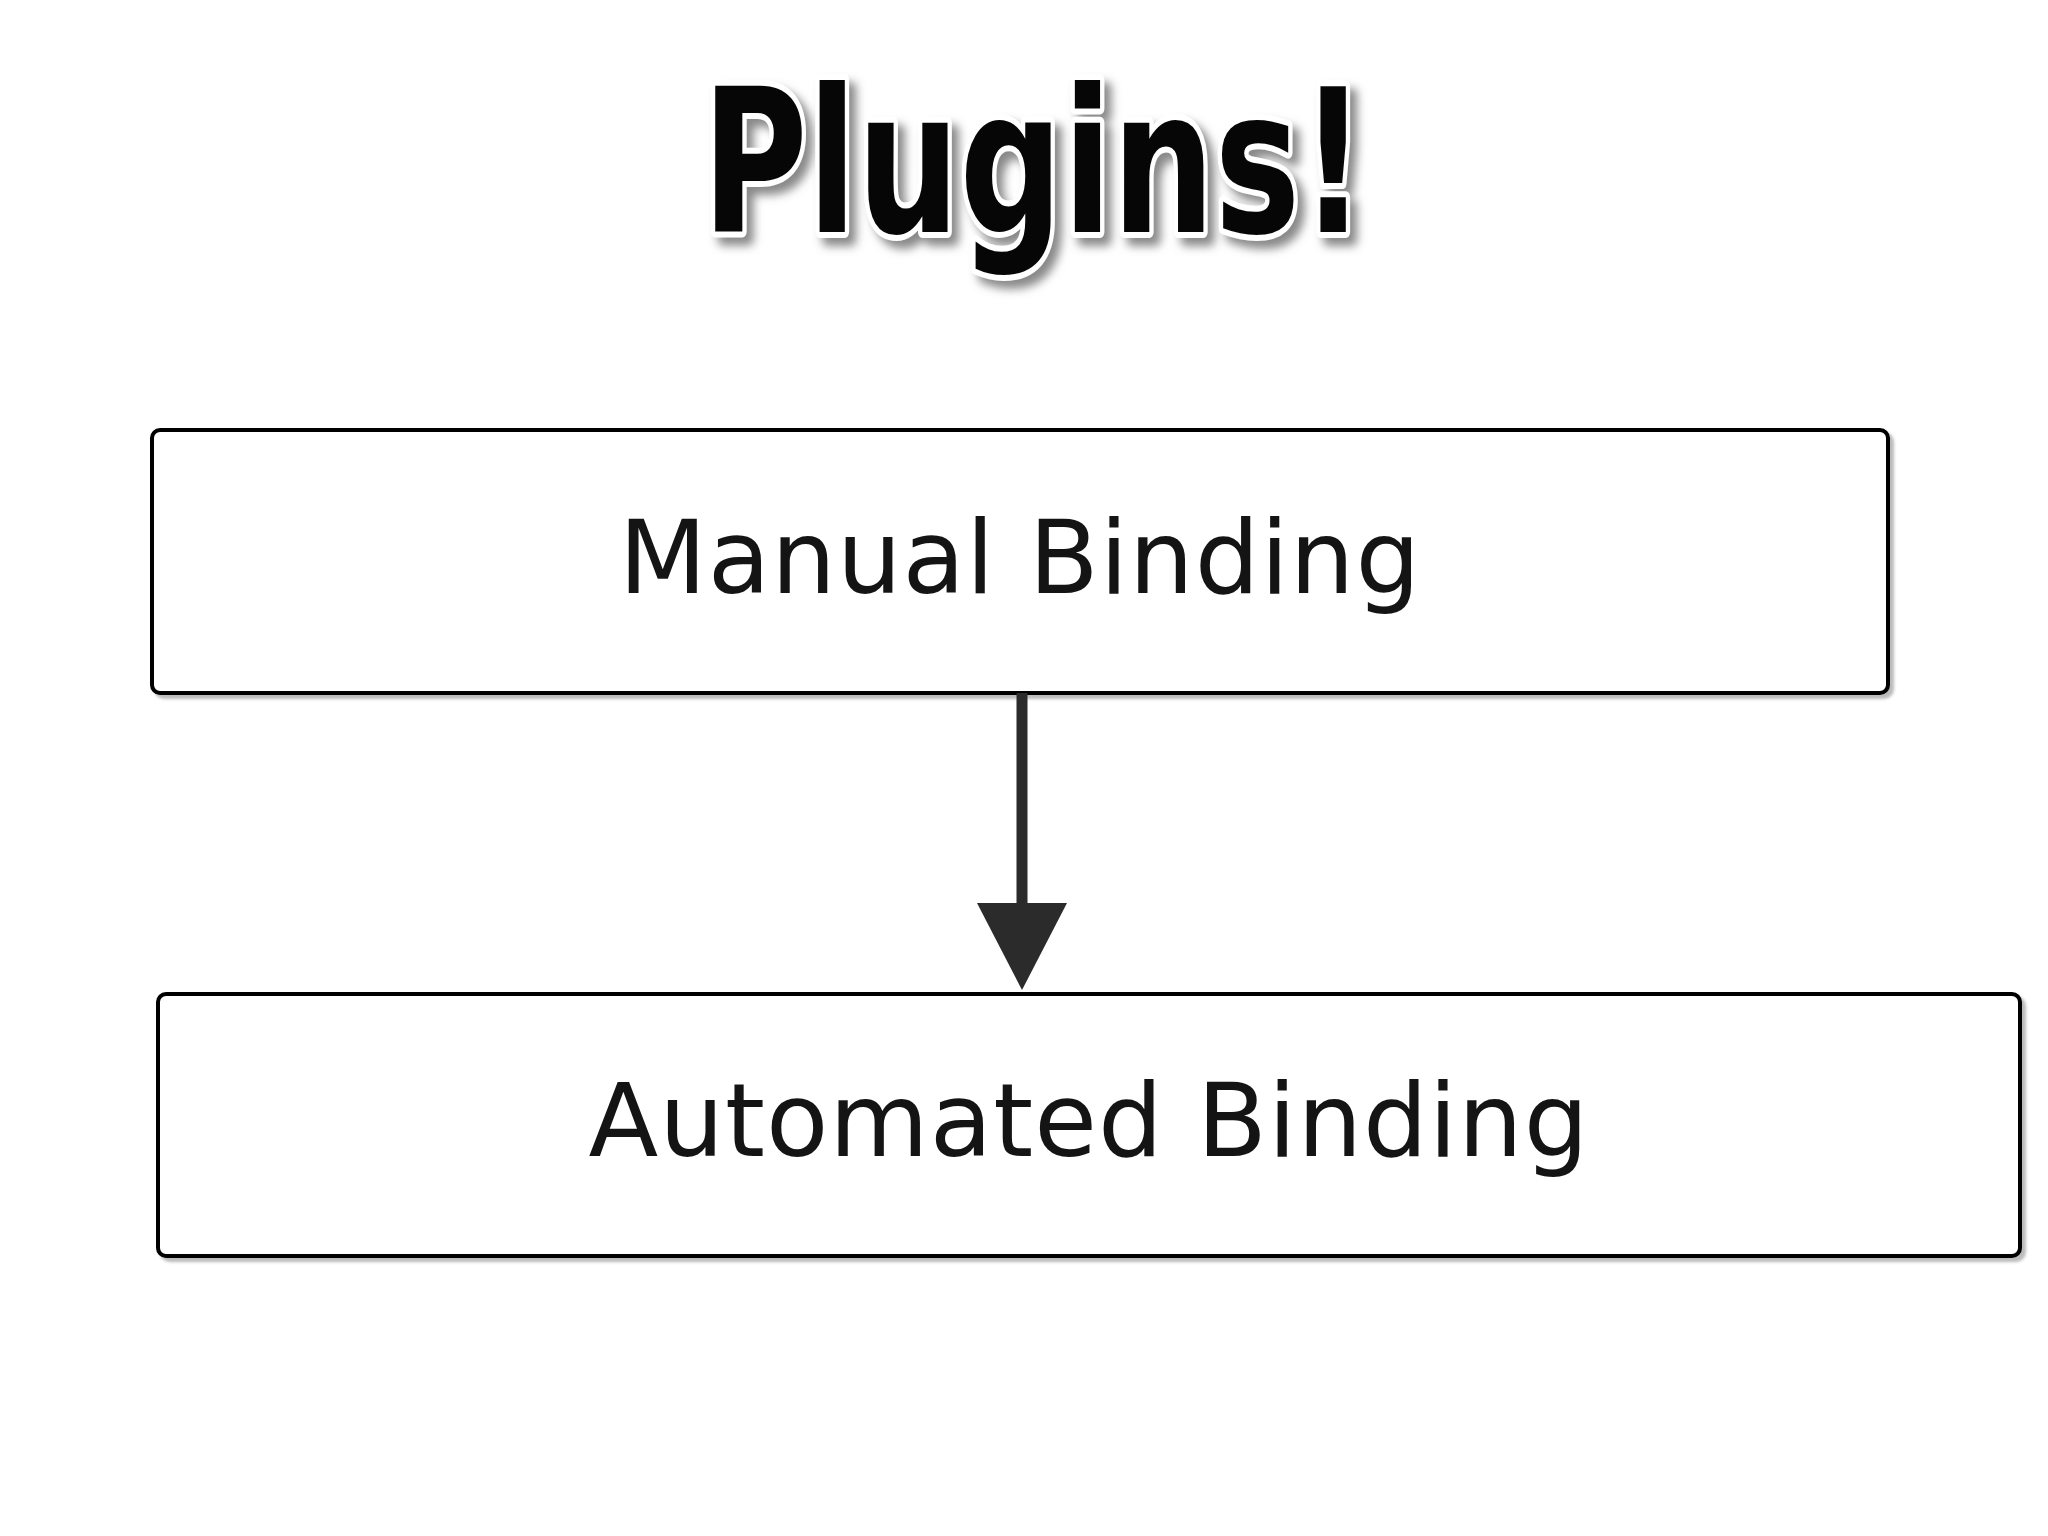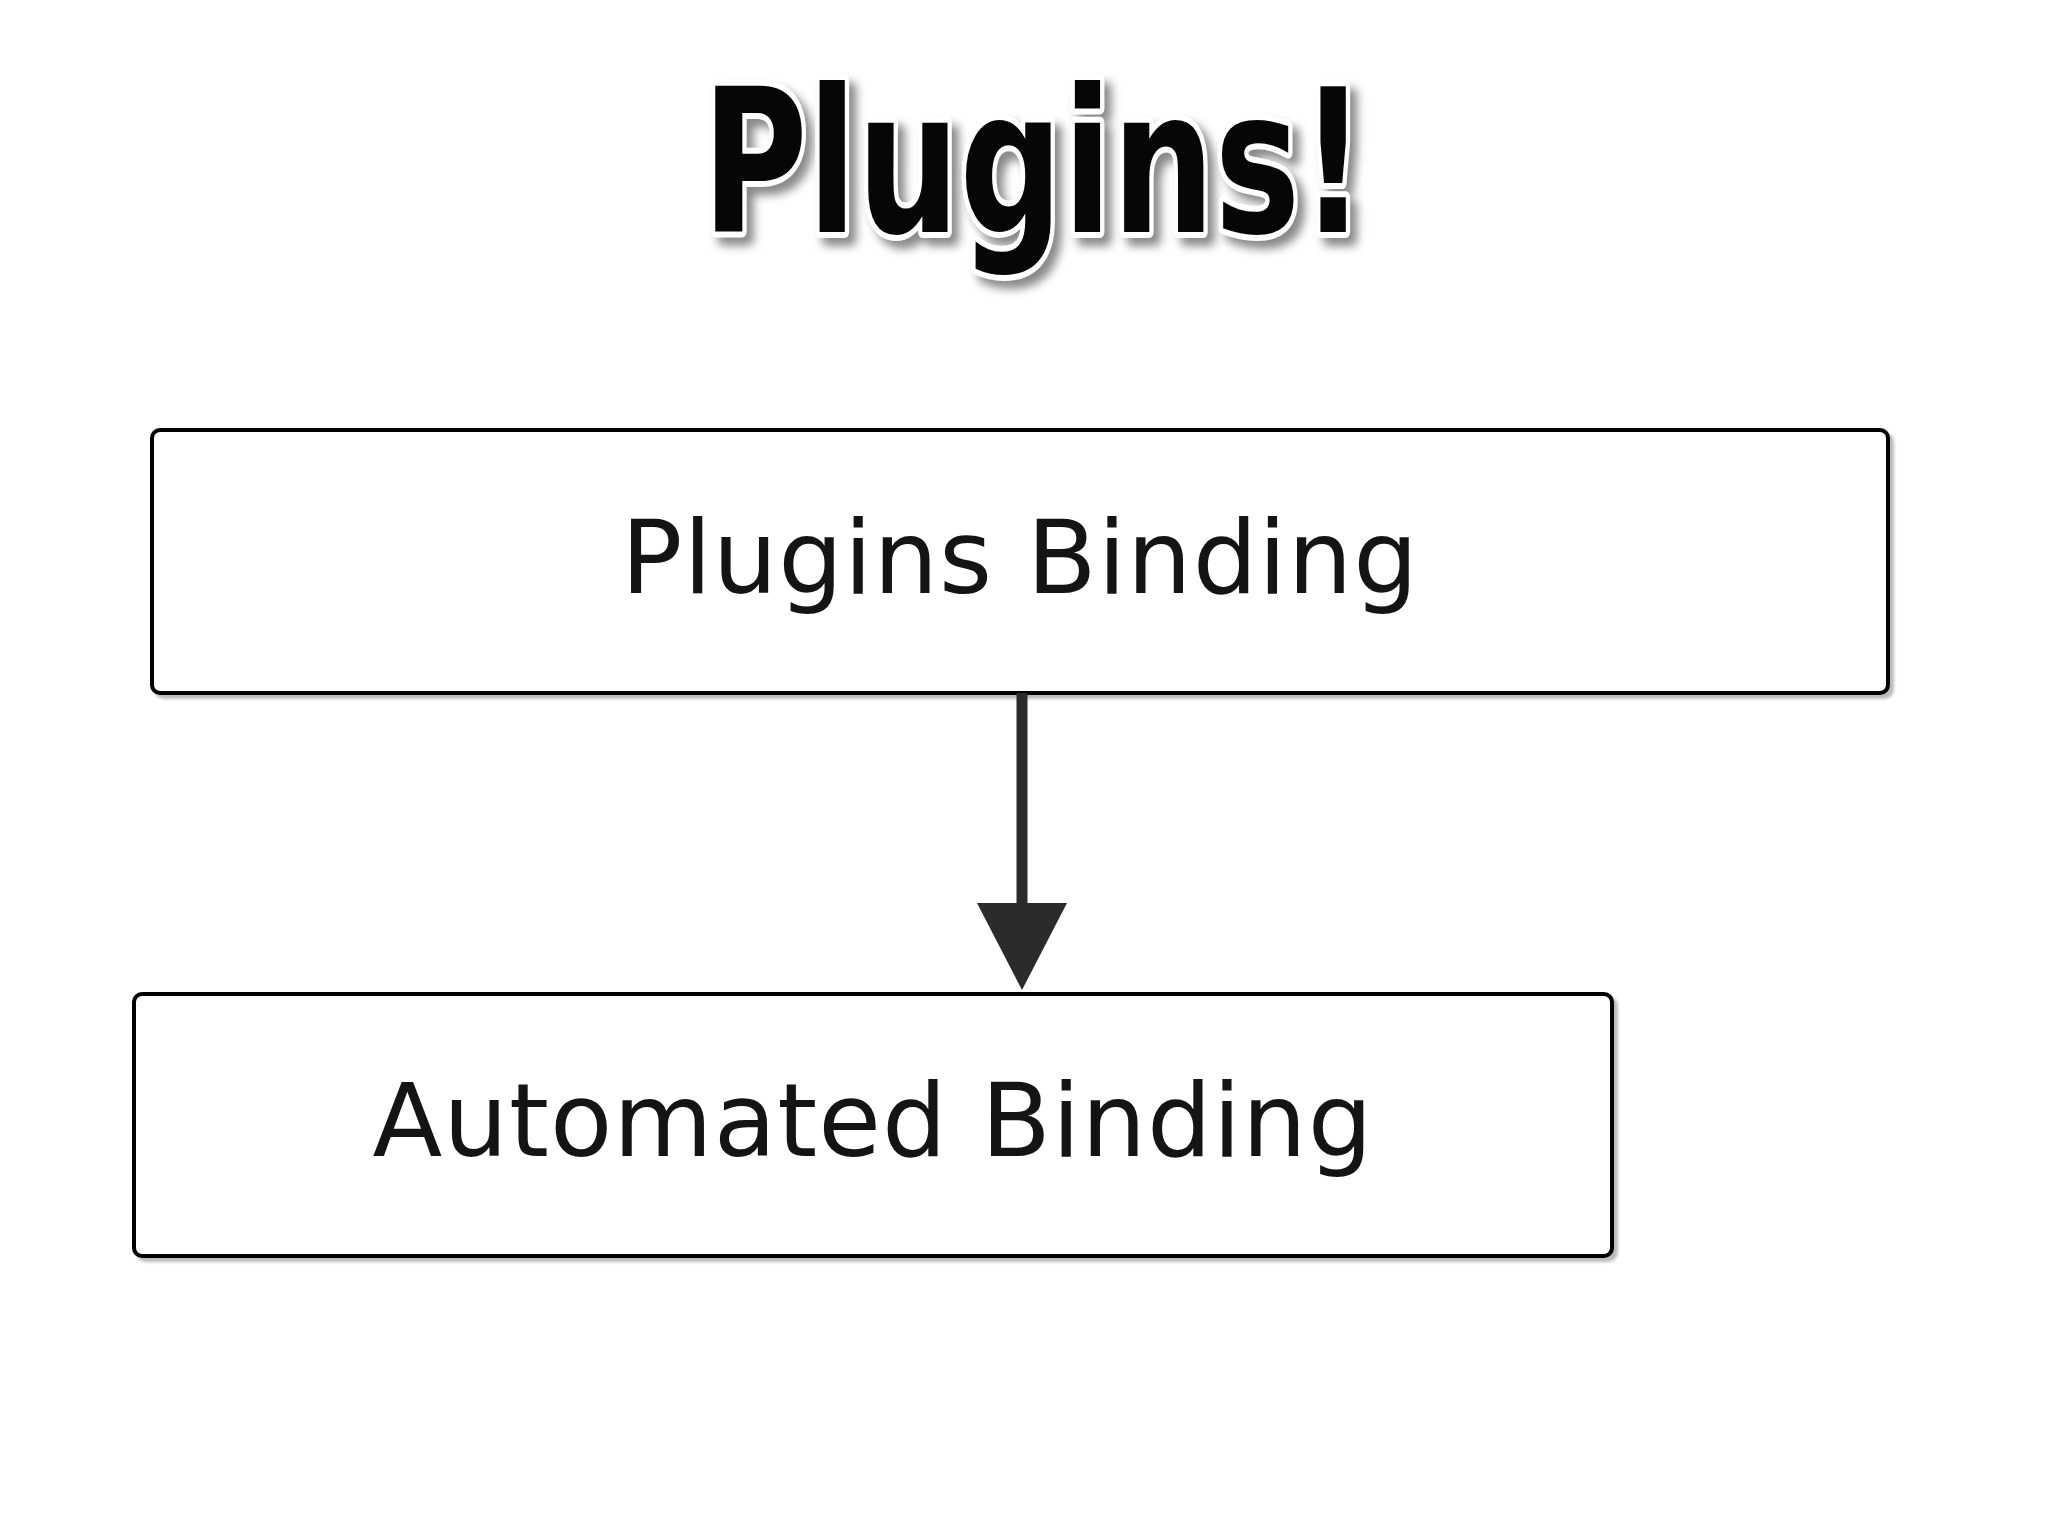--- a/index.html
+++ b/index.html
@@ -52,23 +52,23 @@
     align-items: center;
     justify-content: center;
   }
   .node-manual {
     left: 150px;
     top: 428px;
     width: 1740px;
     height: 267px;
   }
   .node-automated {
-    left: 132px;
+    left: 156px;
     top: 992px;
-    width: 1482px;
+    width: 1866px;
     height: 266px;
   }
   .node-label {
     font-size: 102px;
     line-height: 1;
     color: #141414;
     letter-spacing: 1px;
     white-space: nowrap;
     transform: translateY(-4px);
   }
@@ -86,21 +86,21 @@
 </head>
 <body>
 
 <div class="slide">
 
   <svg class="title-svg" viewBox="0 0 2048 330" xmlns="http://www.w3.org/2000/svg">
     <text class="title-shadow" x="1034" y="232" text-anchor="middle" textLength="664" lengthAdjust="spacingAndGlyphs">Plugins!</text>
   </svg>
 
   <div class="node node-manual">
-    <span class="node-label">Plugins Binding</span>
+    <span class="node-label">Manual Binding</span>
   </div>
 
   <svg class="arrow-svg" viewBox="0 0 130 301" xmlns="http://www.w3.org/2000/svg">
     <line x1="65" y1="0" x2="65" y2="218" stroke-width="11" stroke="#2b2b2b"></line>
     <polygon points="20,210 110,210 65,297" fill="#2b2b2b"></polygon>
   </svg>
 
   <div class="node node-automated">
     <span class="node-label">Automated Binding</span>
   </div>

